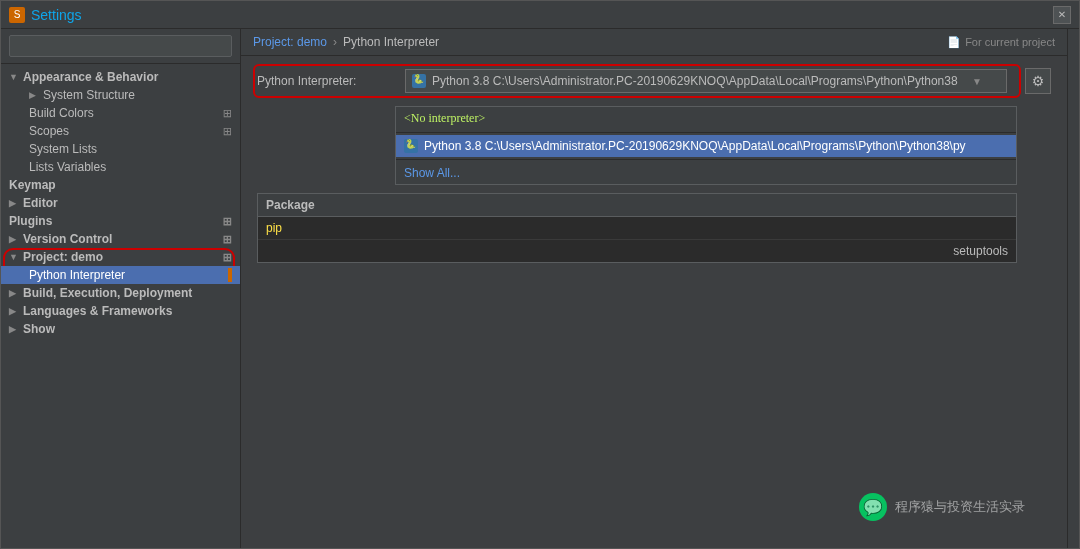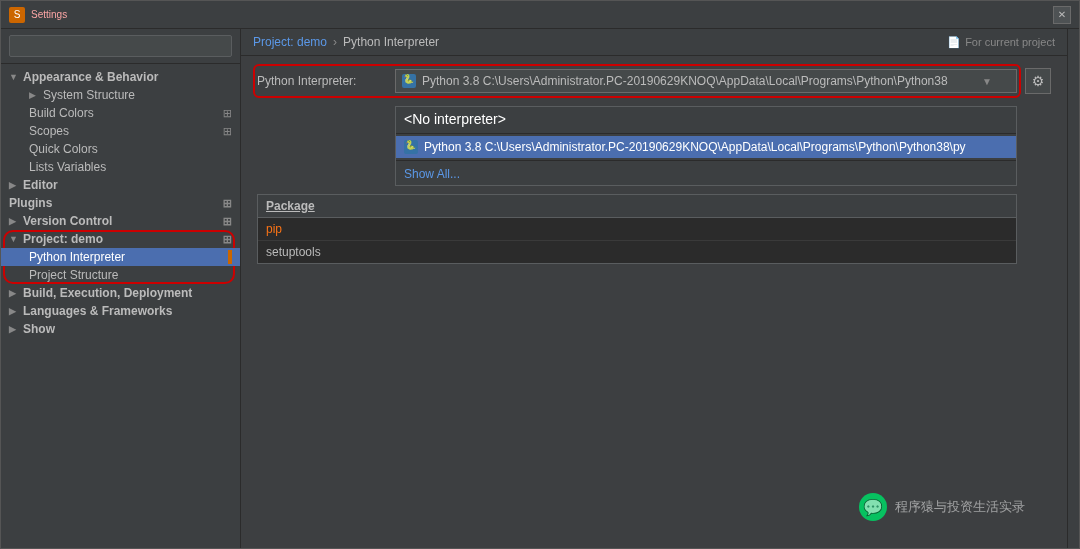--- a/index.html
+++ b/index.html
@@ -39,22 +39,22 @@
       background: #cc6600;
       border-radius: 2px;
       display: flex;
       align-items: center;
       justify-content: center;
       font-size: 10px;
       color: white;
     }
 
     .titlebar-title {
-      color: #fca5a5;
-      font-size: 10px;
+      color: #0ea5e9;
+      font-size: 14px;
     }
 
     .titlebar-controls {
       margin-left: auto;
       display: flex;
       align-items: center;
       gap: 2px;
     }
 
     .titlebar-btn {
@@ -185,21 +185,21 @@
 
     .panel {
       padding: 12px 16px;
       flex: 1;
       overflow: auto;
     }
 
     .interpreter-row {
       display: flex;
       align-items: center;
-      gap: 8px;
+      gap: 18px;
       margin-bottom: 12px;
       position: relative;
     }
 
     .interpreter-label {
       color: #bbbbbb;
       font-size: 12px;
       white-space: nowrap;
       min-width: 130px;
     }
@@ -263,26 +263,29 @@
         </div>
         <div class="tree-item child">
           <span>Build Colors</span>
           <span style="margin-left:auto;color:#888;font-size:11px;">⊞</span>
         </div>
         <div class="tree-item child">
           <span>Scopes</span>
           <span style="margin-left:auto;color:#888;font-size:11px;">⊞</span>
         </div>
         <div class="tree-item child">
-          <span>Quick Colors</span>
+          <span>System Lists</span>
         </div>
         <div class="tree-item child">
           <span>Lists Variables</span>
         </div>
 
+        <div class="tree-item header">
+          <span>Keymap</span>
+        </div>
 
         <div class="tree-item header">
           <span class="tree-arrow">▶</span>
           <span>Editor</span>
         </div>
 
         <div class="tree-item header">
           <span>Plugins</span>
           <span style="margin-left:auto;color:#888;font-size:11px;">⊞</span>
         </div>
@@ -296,23 +299,20 @@
         <div style="position:relative;">
           <div style="position:absolute;left:2px;top:0;bottom:0;width:232px;border:2px solid #cc0000;border-radius:10px;pointer-events:none;"></div>
           <div class="tree-item header" style="position:relative;z-index:1;">
             <span class="tree-arrow">▼</span>
             <span>Project: demo</span>
             <span style="margin-left:auto;color:#888;font-size:11px;">⊞</span>
           </div>
           <div class="tree-item child highlighted" style="position:relative;z-index:1;">
             <span>Python Interpreter</span>
             <span style="margin-left:auto;background:#cc6600;width:4px;display:inline-block;height:14px;"></span>
-          </div>
-          <div class="tree-item child" style="position:relative;z-index:1;">
-            <span>Project Structure</span>
           </div>
         </div>
 
         <div class="tree-item header">
           <span class="tree-arrow">▶</span>
           <span>Build, Execution, Deployment</span>
         </div>
 
         <div class="tree-item header">
           <span class="tree-arrow">▶</span>
@@ -353,42 +353,42 @@
                   <span style="margin-left:auto;color:#888;font-size:10px;">▼</span>
                 </div>
               </div>
               <div class="gear-btn">
                 <span>⚙</span>
               </div>
             </div>
           </div>
 
           <div style="margin-left:138px;width:calc(100% - 172px);background:#3c3f41;border:1px solid #5a5d5f;margin-bottom:8px;">
-            <div style="padding:4px 8px;color:#ffffff;font-size:14px;cursor:pointer;">
+            <div style="padding:4px 8px;color:#bef264;font-size:12px;cursor:pointer;font-family:Liberation Serif, serif;">
               <span>&lt;No interpreter&gt;</span>
             </div>
             <div style="height:1px;background:#2b2b2b;margin:2px 0;"></div>
             <div style="padding:4px 8px;background:#4b6eaf;color:white;font-size:12px;cursor:pointer;display:flex;align-items:center;gap:6px;">
               <span style="display:inline-block;width:14px;height:14px;background:#3572a5;border-radius:2px;text-align:center;font-size:9px;color:white;flex-shrink:0;">🐍</span>
               <span style="overflow:hidden;text-overflow:ellipsis;white-space:nowrap;">Python 3.8 C:\Users\Administrator.PC-20190629KNOQ\AppData\Local\Programs\Python\Python38\py</span>
             </div>
             <div style="height:1px;background:#2b2b2b;margin:2px 0;"></div>
             <div style="padding:4px 8px;color:#5b98e8;font-size:12px;cursor:pointer;">
               <span>Show All...</span>
             </div>
           </div>
 
           <div style="border:1px solid #5a5d5f;background:#2b2b2b;width:calc(100% - 34px);">
-            <div style="background:#3c3f41;border-bottom:1px solid #5a5d5f;padding:4px 8px;color:#bbbbbb;font-size:12px;font-weight:bold;text-decoration:underline;">
+            <div style="background:#3c3f41;border-bottom:1px solid #5a5d5f;padding:4px 8px;color:#bbbbbb;font-size:12px;font-weight:bold;">
               <span>Package</span>
             </div>
-            <div style="padding:4px 8px;color:#f97316;font-size:12px;border-bottom:1px solid #3a3a3a;">
+            <div style="padding:4px 8px;color:#fde047;font-size:12px;border-bottom:1px solid #3a3a3a;">
               <span>pip</span>
             </div>
-            <div style="padding:4px 8px;color:#bbbbbb;font-size:12px;">
+            <div style="padding:4px 8px;color:#bbbbbb;font-size:12px;text-align:right;">
               <span>setuptools</span>
             </div>
           </div>
 
         </div>
       </div>
 
       <div style="width:12px;background:#3c3f41;border-left:1px solid #2b2b2b;"></div>
     </div>
   </div>

